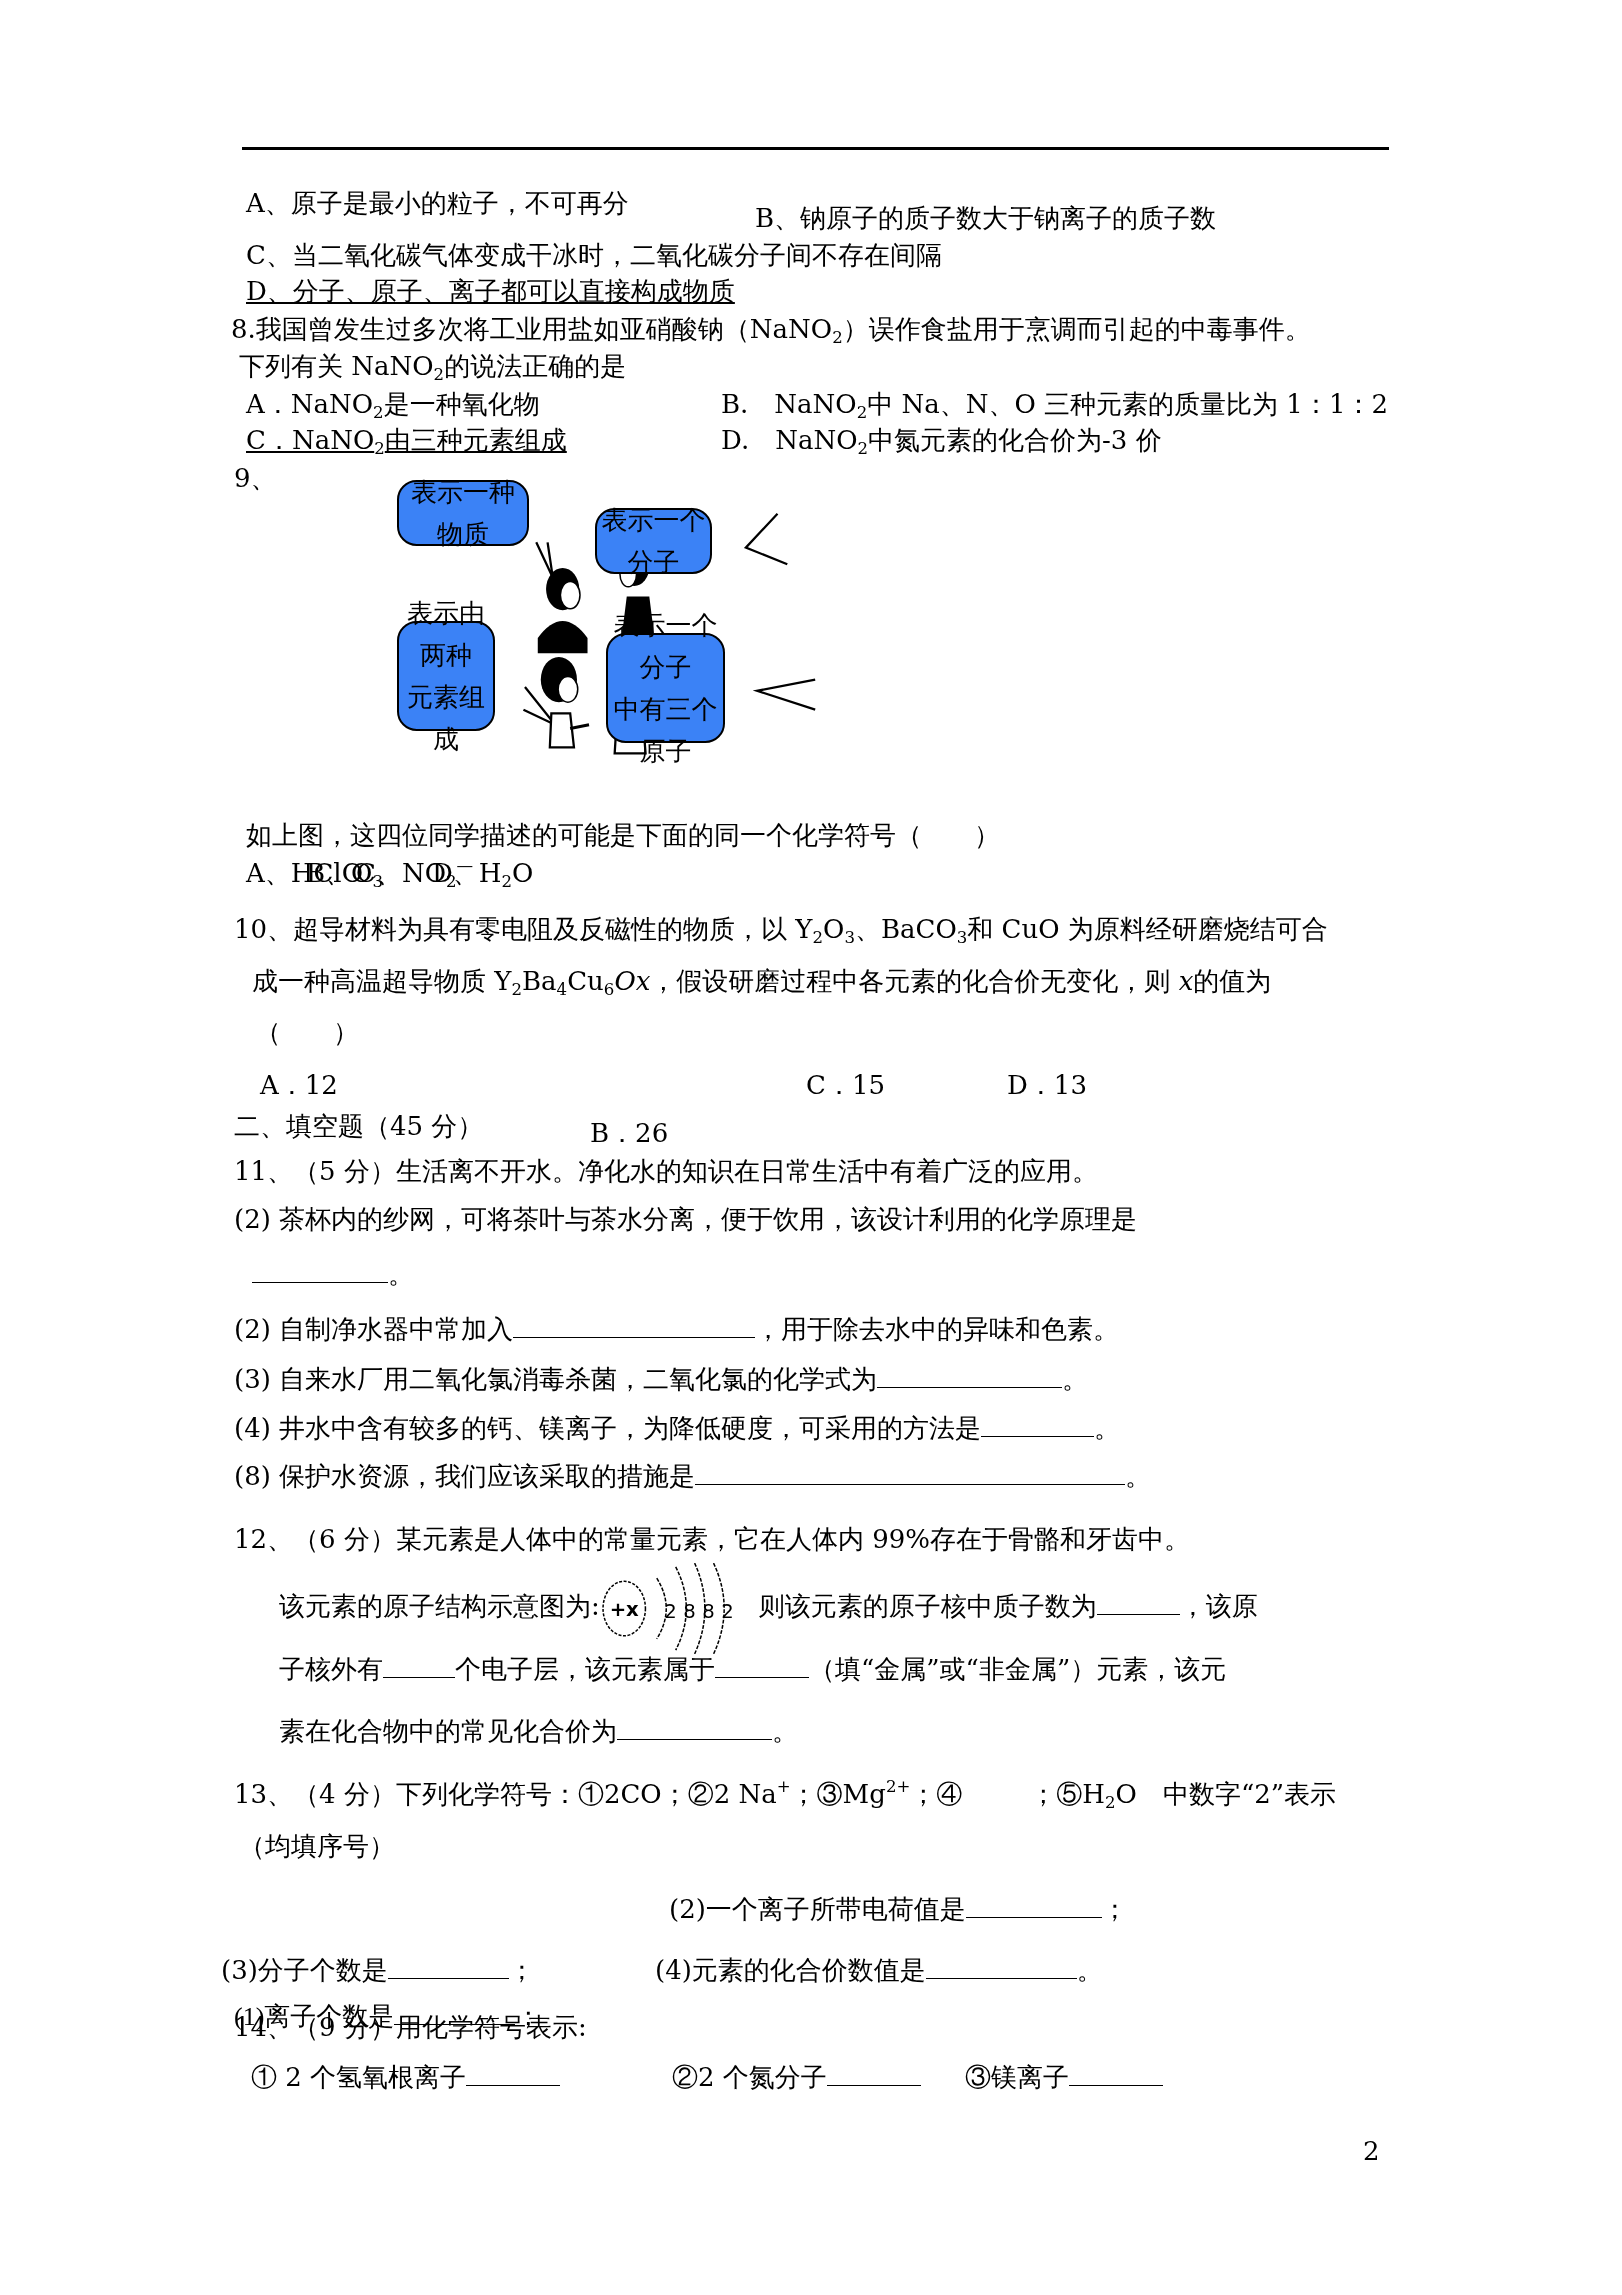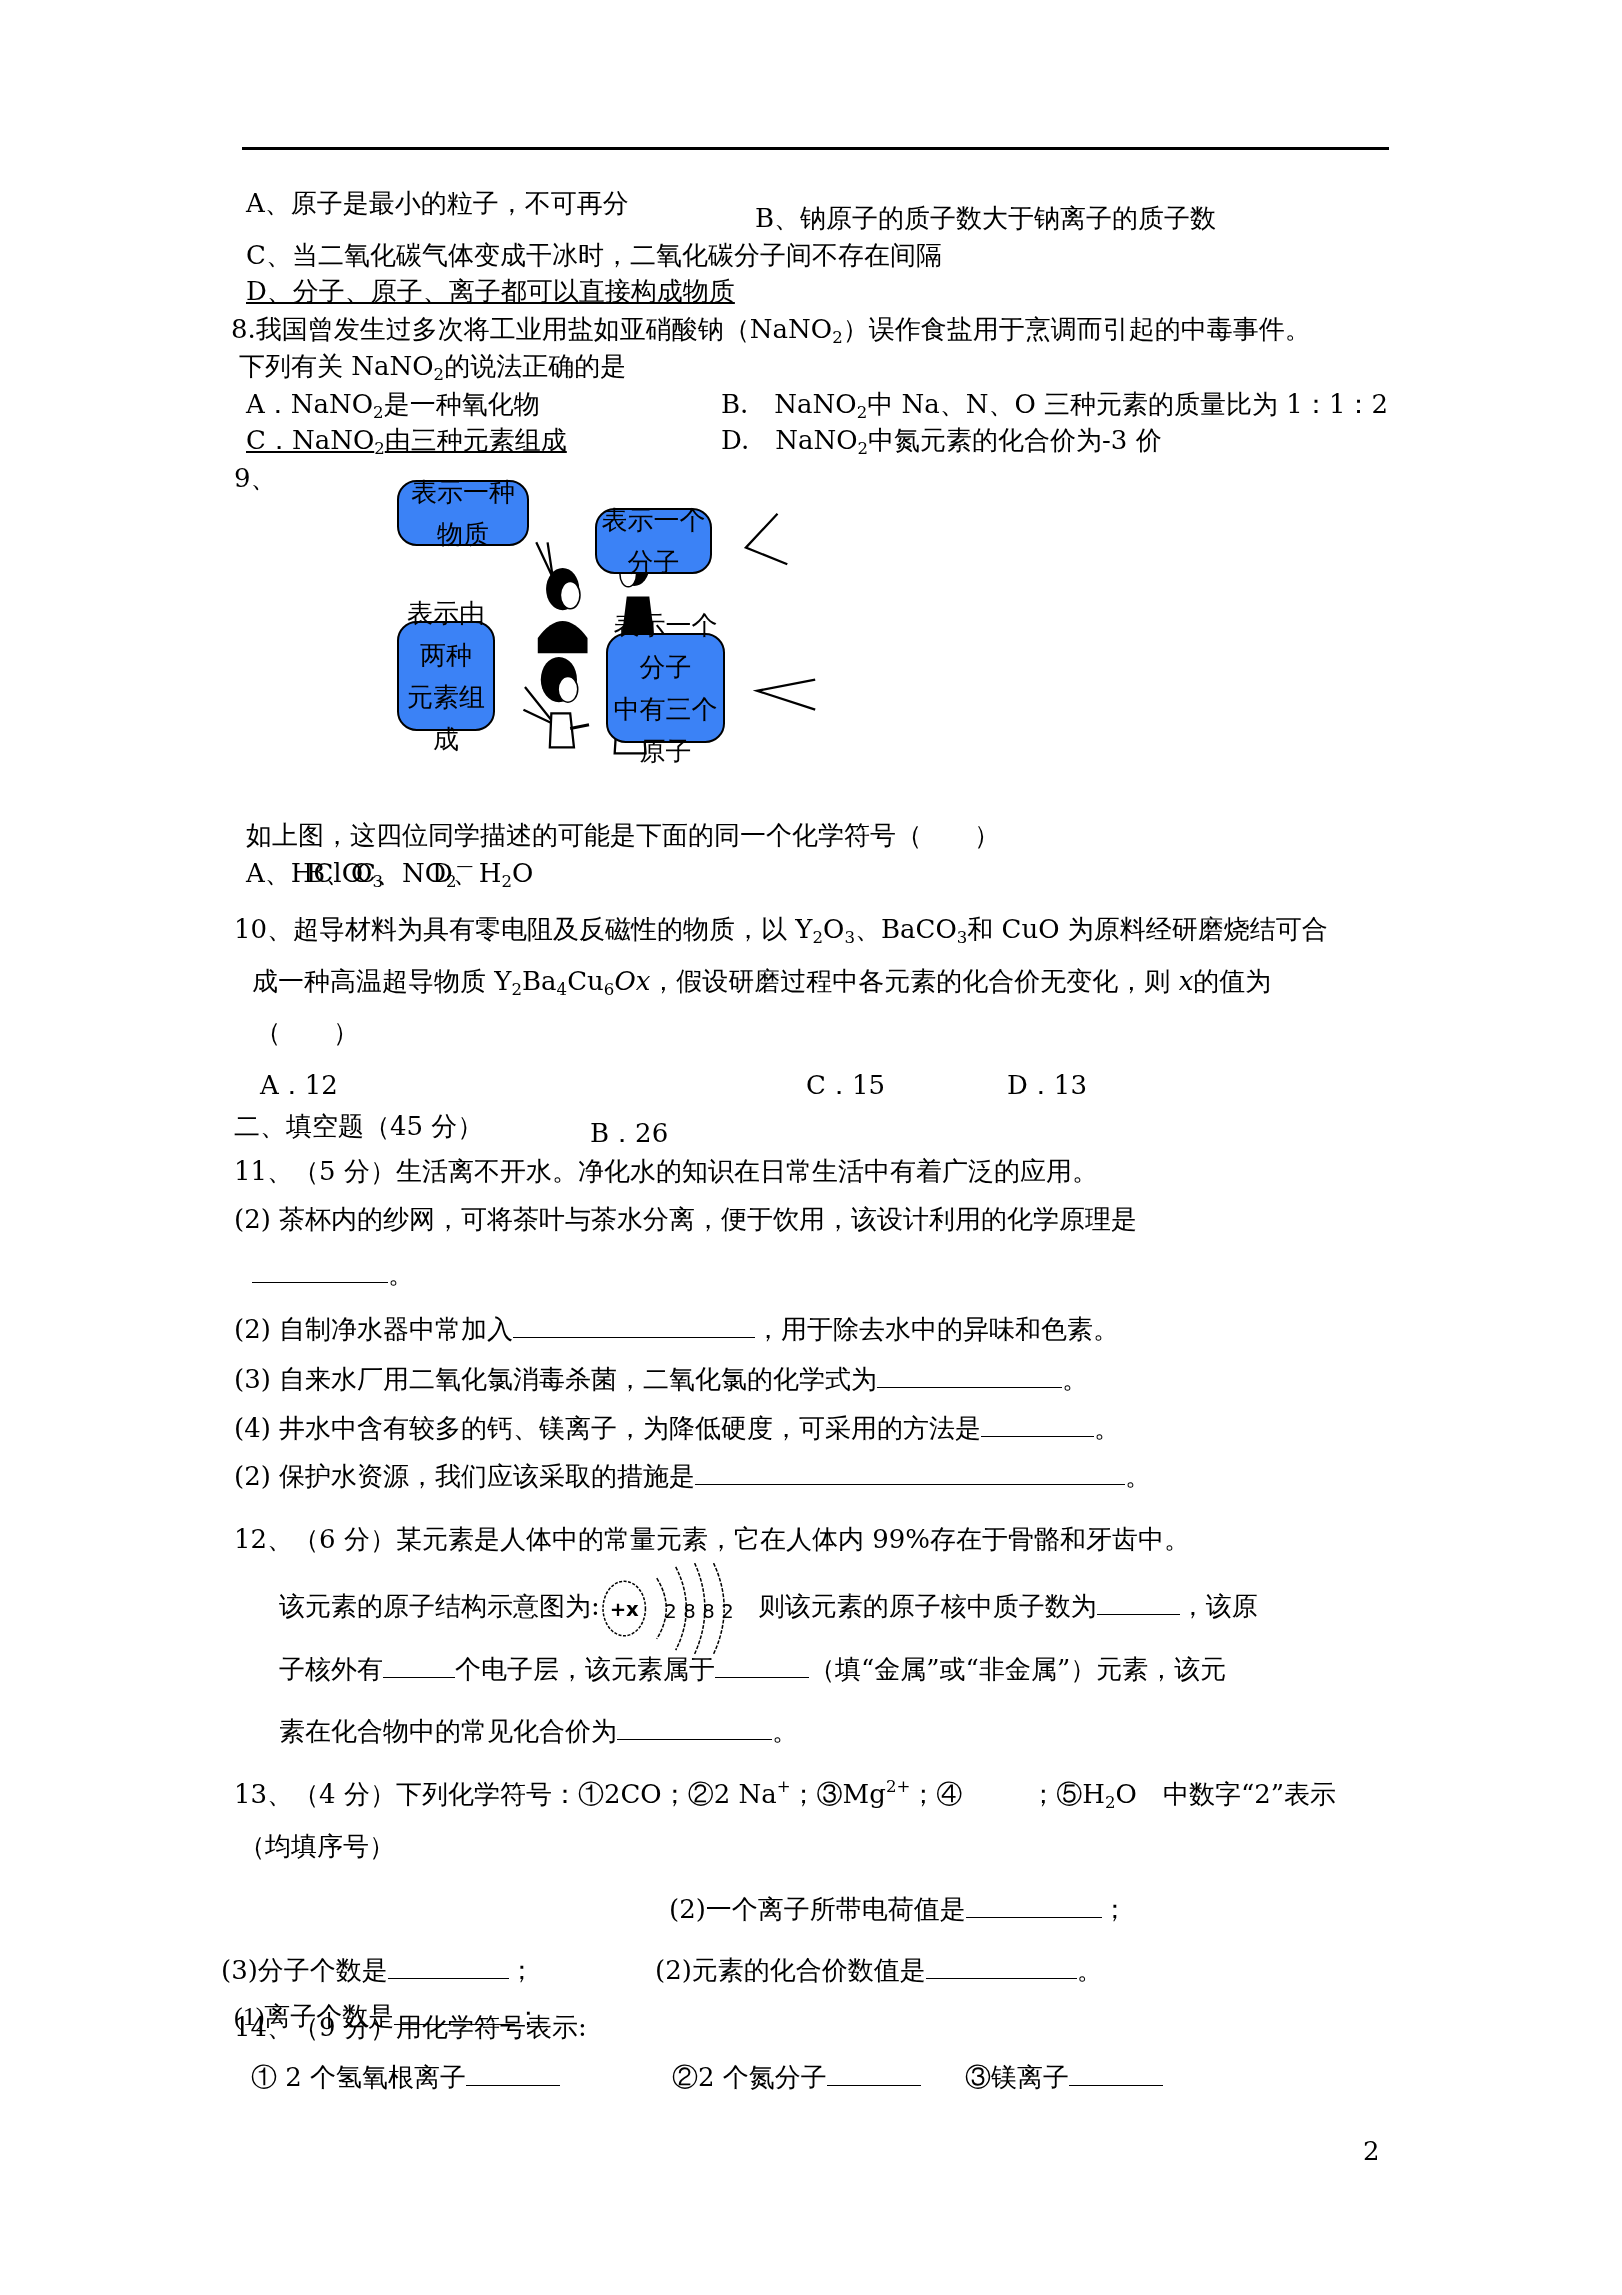--- a/index.html
+++ b/index.html
@@ -131,21 +131,21 @@
 <div class="ln" style="left:234px;top:1313px;">
   <span>(2)  自制净水器中常加入</span><span class="blank" style="width:242px"></span><span>，用于除去水中的异味和色素。</span>
 </div>
 <div class="ln" style="left:234px;top:1363px;">
   <span>(3)  自来水厂用二氧化氯消毒杀菌，二氧化氯的化学式为</span><span class="blank" style="width:185px"></span><span>。</span>
 </div>
 <div class="ln" style="left:234px;top:1412px;">
   <span>(4)  井水中含有较多的钙、镁离子，为降低硬度，可采用的方法是</span><span class="blank" style="width:113px"></span><span>。</span>
 </div>
 <div class="ln" style="left:234px;top:1460px;">
-  <span>(2)  保护水资源，我们应该采取的措施是</span><span class="blank" style="width:430px"></span><span>。</span>
+  <span>(8)  保护水资源，我们应该采取的措施是</span><span class="blank" style="width:430px"></span><span>。</span>
 </div>
 
 <div class="ln" style="left:234px;top:1523px;">12、（6 分）某元素是人体中的常量元素，它在人体内 99%存在于骨骼和牙齿中。</div>
 <div class="ln" style="left:279px;top:1590px;">
   <span>该元素的原子结构示意图为:</span><span class="atom"><svg width="159" height="91" style="position:absolute;left:0;top:-29px;font-size:34px" viewBox="0 0 210 120">
         <ellipse cx="32" cy="60" rx="28" ry="36" fill="none" stroke="#000" stroke-width="2" stroke-dasharray="4,2"></ellipse>
         <text x="32" y="70" text-anchor="middle" font-size="26" font-family="DejaVu Sans, sans-serif" font-weight="bold">+x</text>
         <path d="M75,20 Q100,60 75,100" fill="none" stroke="#000" stroke-width="2" stroke-dasharray="5,2"></path>
         <path d="M100,5 Q128,60 100,115" fill="none" stroke="#000" stroke-width="2" stroke-dasharray="5,2"></path>
         <path d="M125,0 Q152,60 125,120" fill="none" stroke="#000" stroke-width="2" stroke-dasharray="5,2"></path>
@@ -170,21 +170,21 @@
 <div class="ln" style="left:234px;top:2000px;font-family:Liberation Serif, serif;">
   <span>(1)离子个数是</span><span class="blank" style="width:121px"></span><span>；</span>
 </div>
 <div class="ln" style="left:669px;top:1893px;">
   <span>(2)一个离子所带电荷值是</span><span class="blank" style="width:136px"></span><span>；</span>
 </div>
 <div class="ln" style="left:221px;top:1954px;">
   <span>(3)分子个数是</span><span class="blank" style="width:121px"></span><span>；</span>
 </div>
 <div class="ln" style="left:655px;top:1954px;">
-  <span>(2)元素的化合价数值是</span><span class="blank" style="width:151px"></span><span>。</span>
+  <span>(4)元素的化合价数值是</span><span class="blank" style="width:151px"></span><span>。</span>
 </div>
 
 <div class="ln" style="left:234px;top:2011px;">14、（9 分）用化学符号表示:</div>
 <div class="ln" style="left:251px;top:2061px;">
   <span>①  2 个氢氧根离子</span><span class="blank" style="width:94px"></span>
 </div>
 <div class="ln" style="left:672px;top:2061px;">
   <span>②2 个氮分子</span><span class="blank" style="width:94px"></span>
 </div>
 <div class="ln" style="left:965px;top:2061px;">

